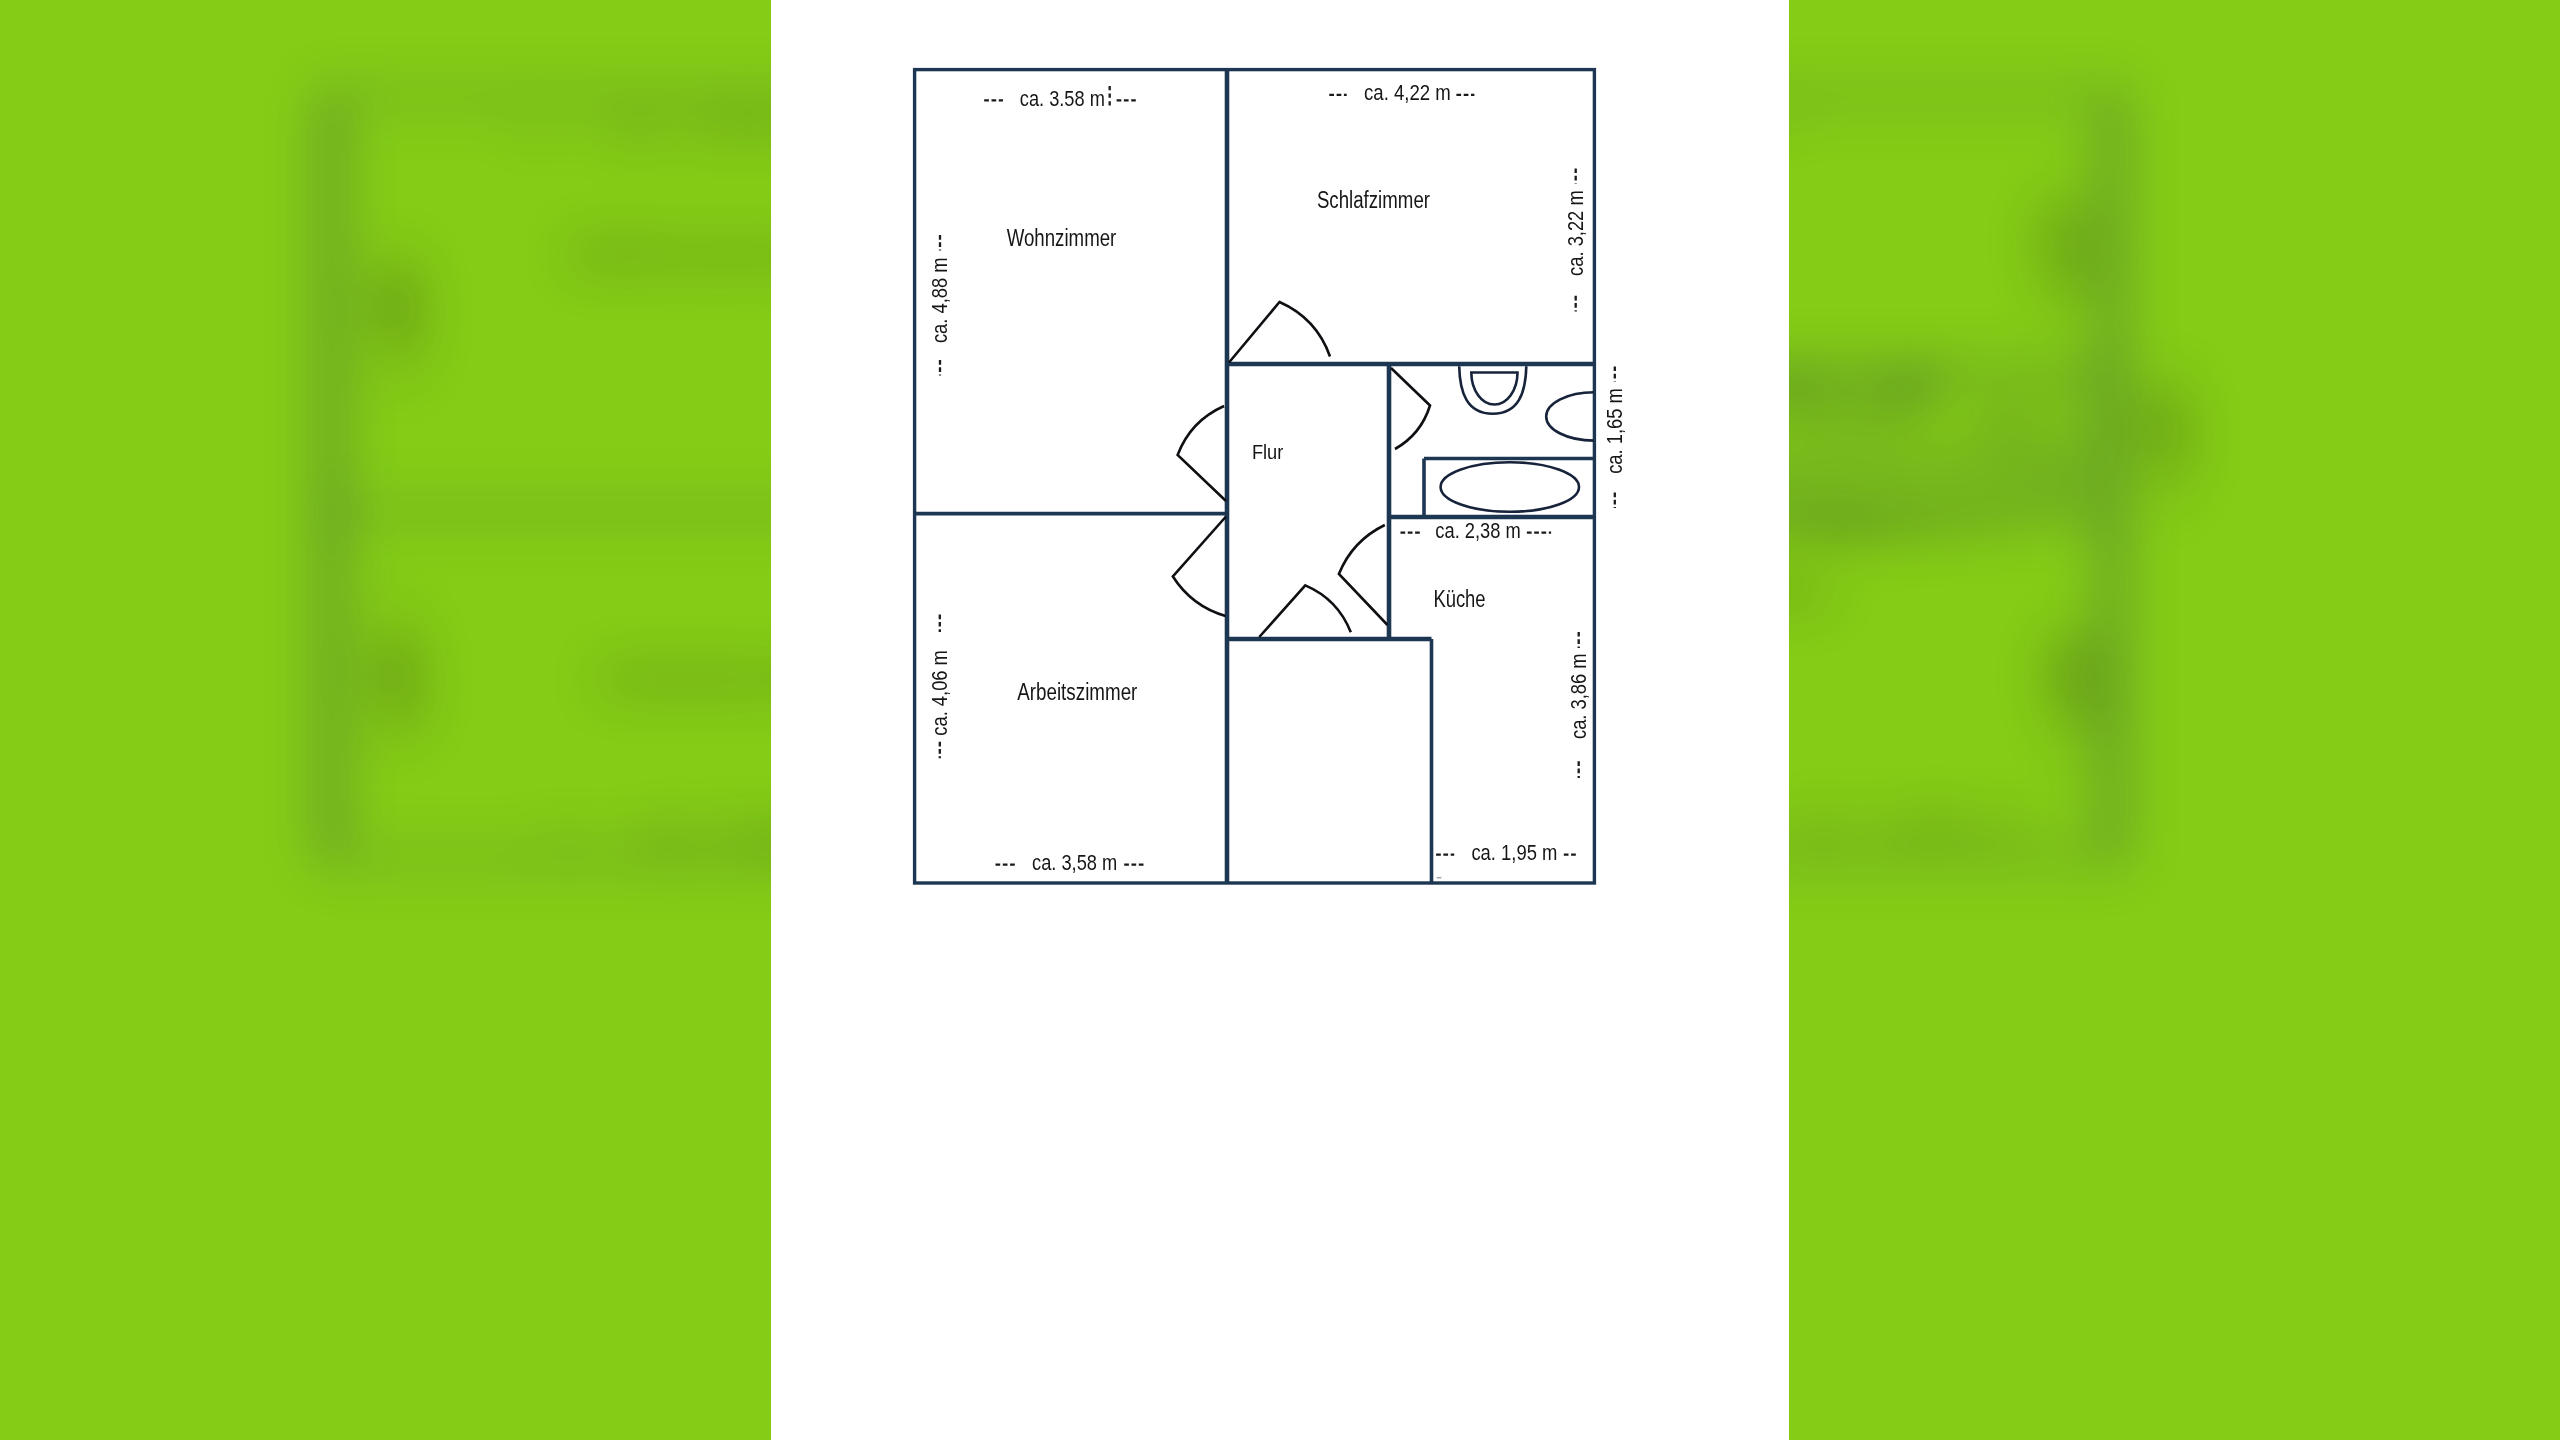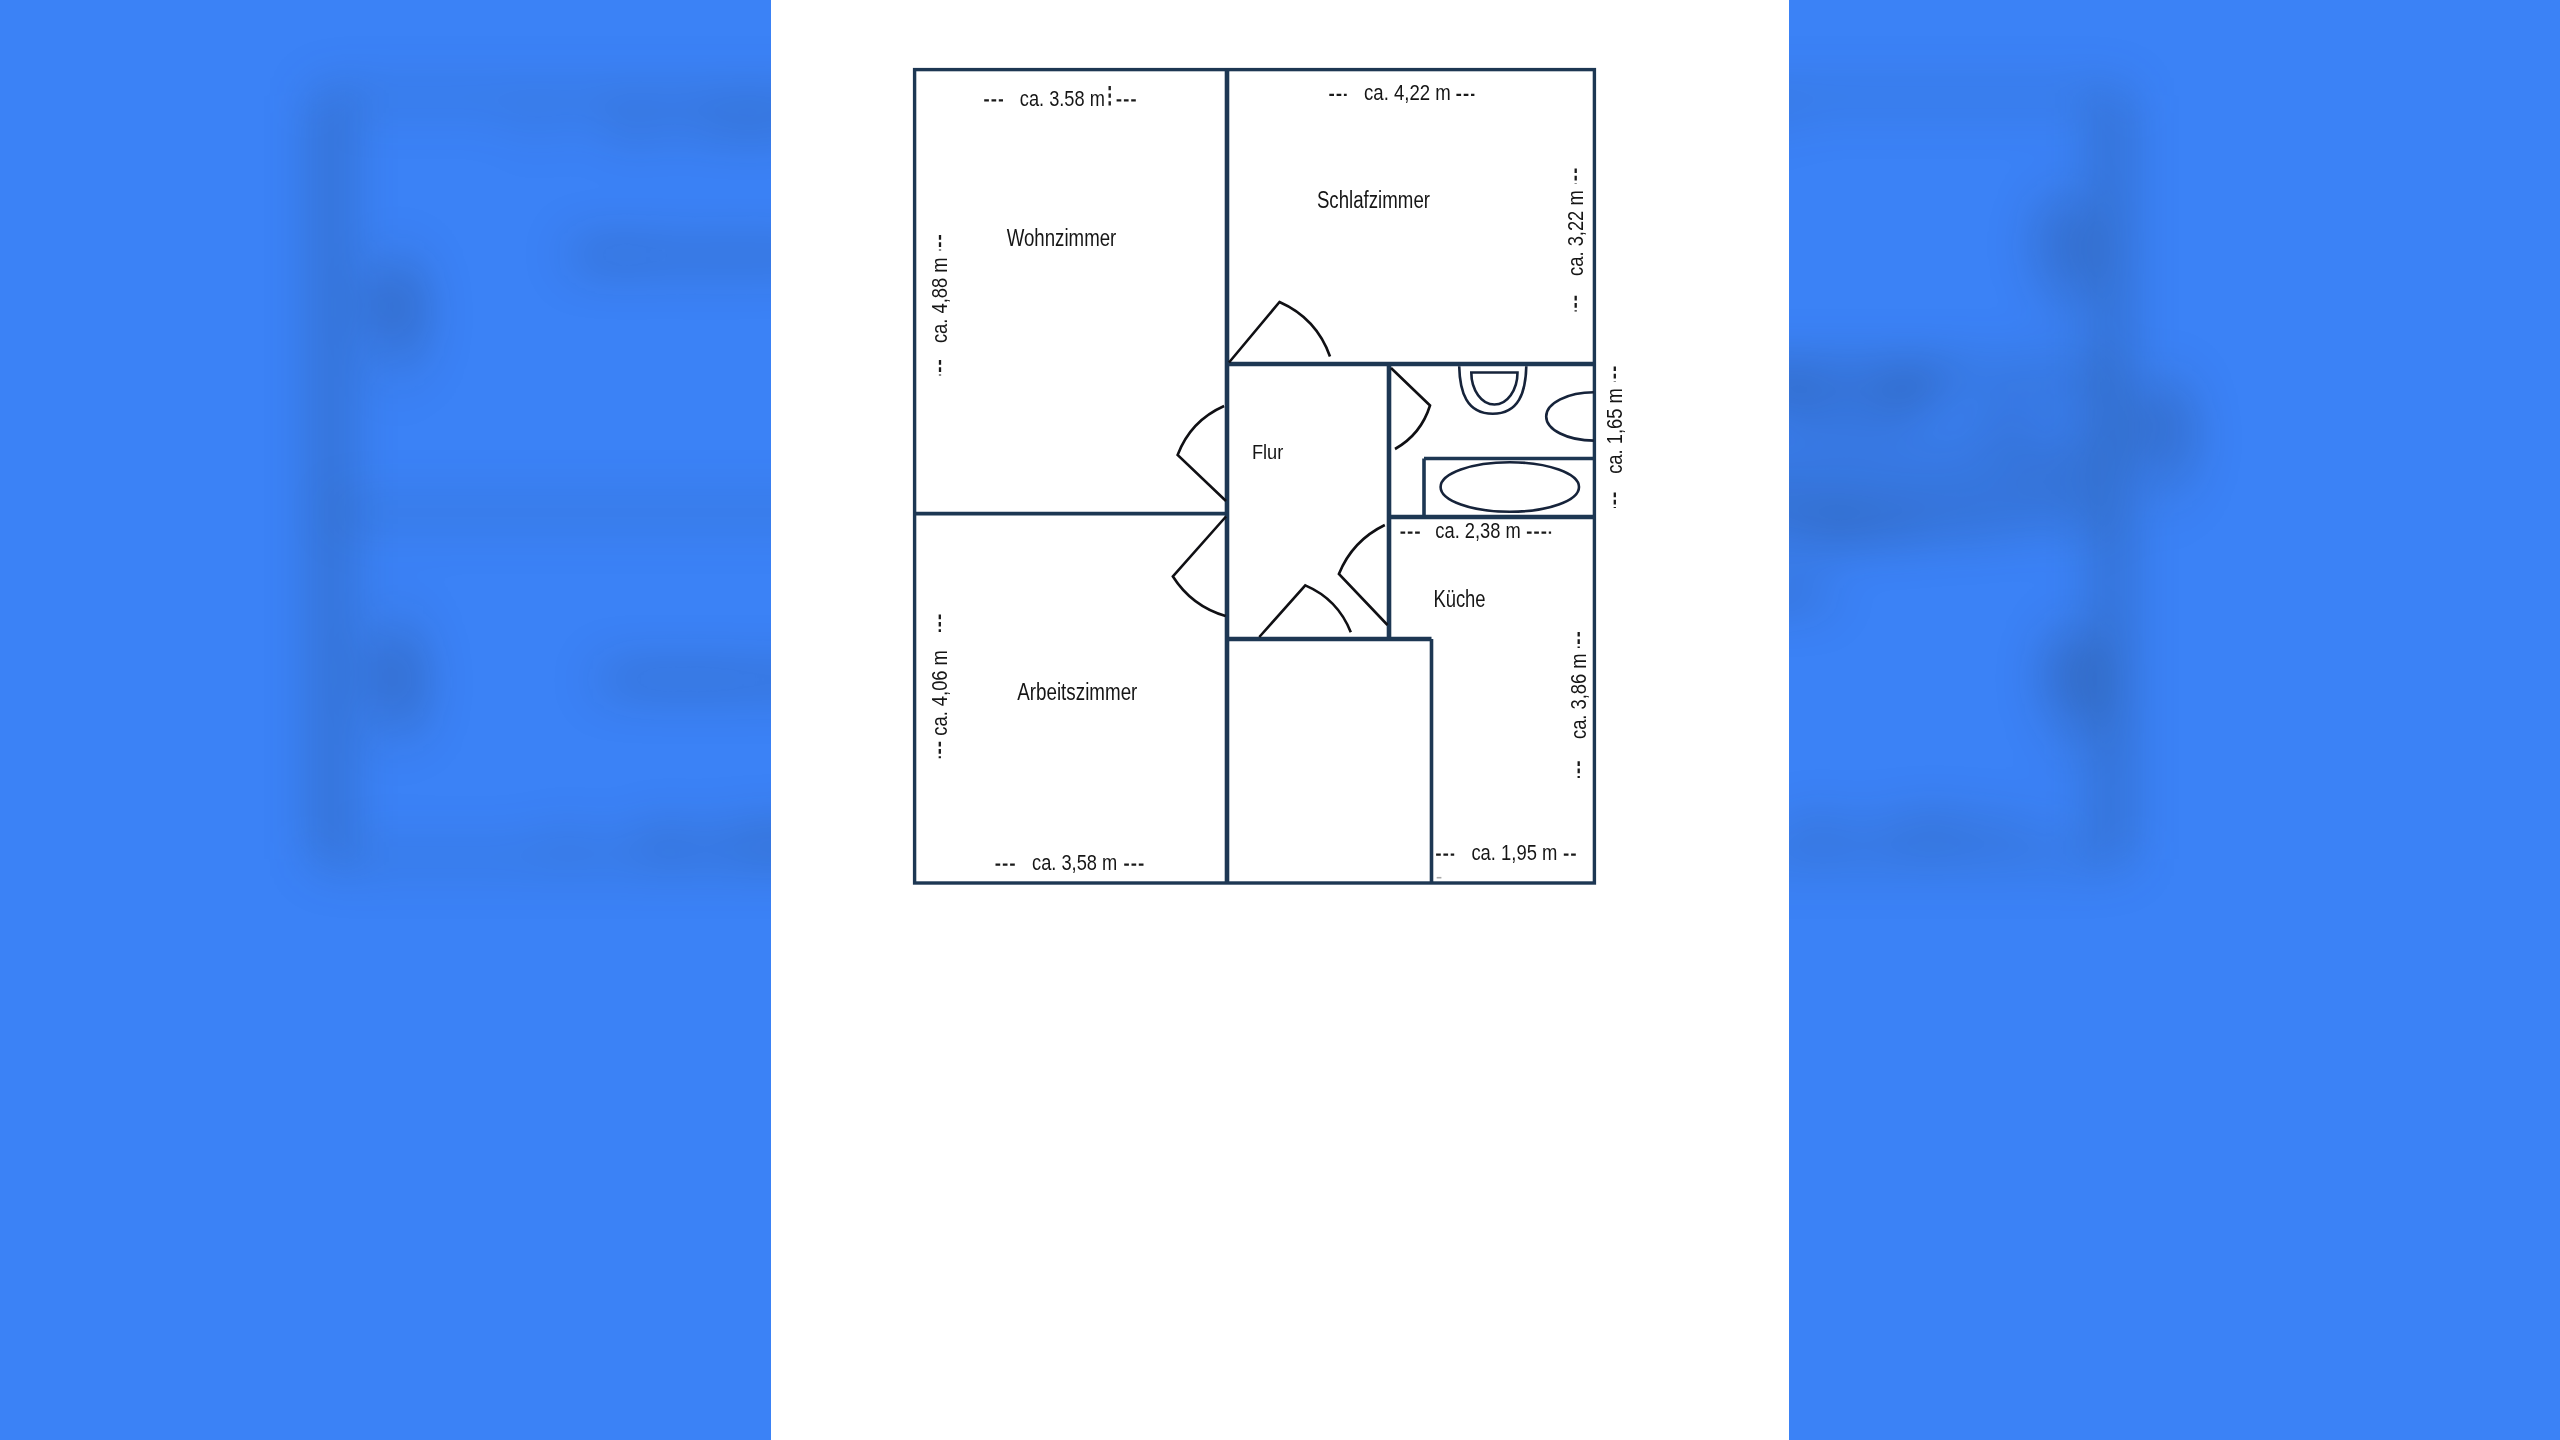--- a/index.html
+++ b/index.html
@@ -1,16 +1,16 @@
 <!DOCTYPE html>
 <html><head>
 <meta charset="utf-8">
 <style>
   html,body{margin:0;padding:0;background:#ffffff;width:2560px;height:1440px;overflow:hidden;}
-  .stage{position:absolute;left:0;top:0;width:2560px;height:1440px;background:#3b82f6;}
+  .stage{position:absolute;left:0;top:0;width:2560px;height:1440px;background:#84cc16;}
   .bgblur{position:absolute;left:0;top:0;width:2560px;height:1440px;filter:blur(26px);}
   .bgscale{position:absolute;left:0;top:0;width:2560px;height:1440px;
            transform-origin:0 0;transform:translate(-2065px,32px) scale(2.62,0.935);}
   svg{position:absolute;left:0;top:0;display:block;}
   text{font-family:"Liberation Sans",sans-serif;fill:#161616;-webkit-font-smoothing:antialiased;}
 </style>
 </head>
 <body>
 <div class="stage">
   <div class="bgblur">

